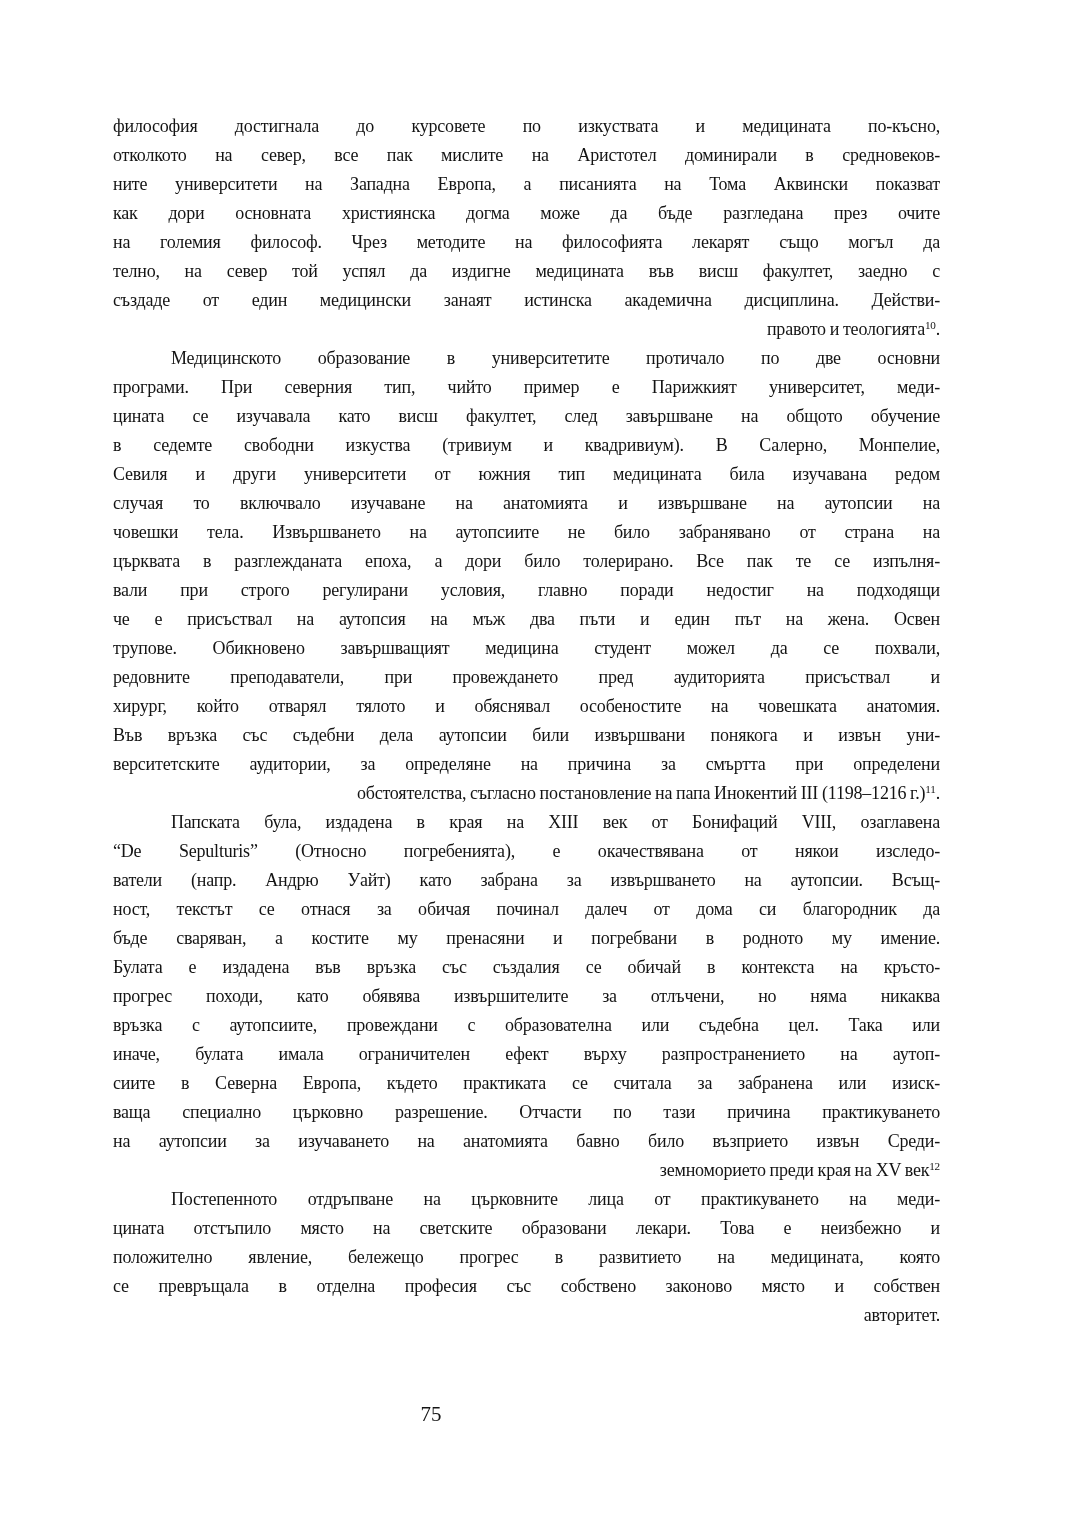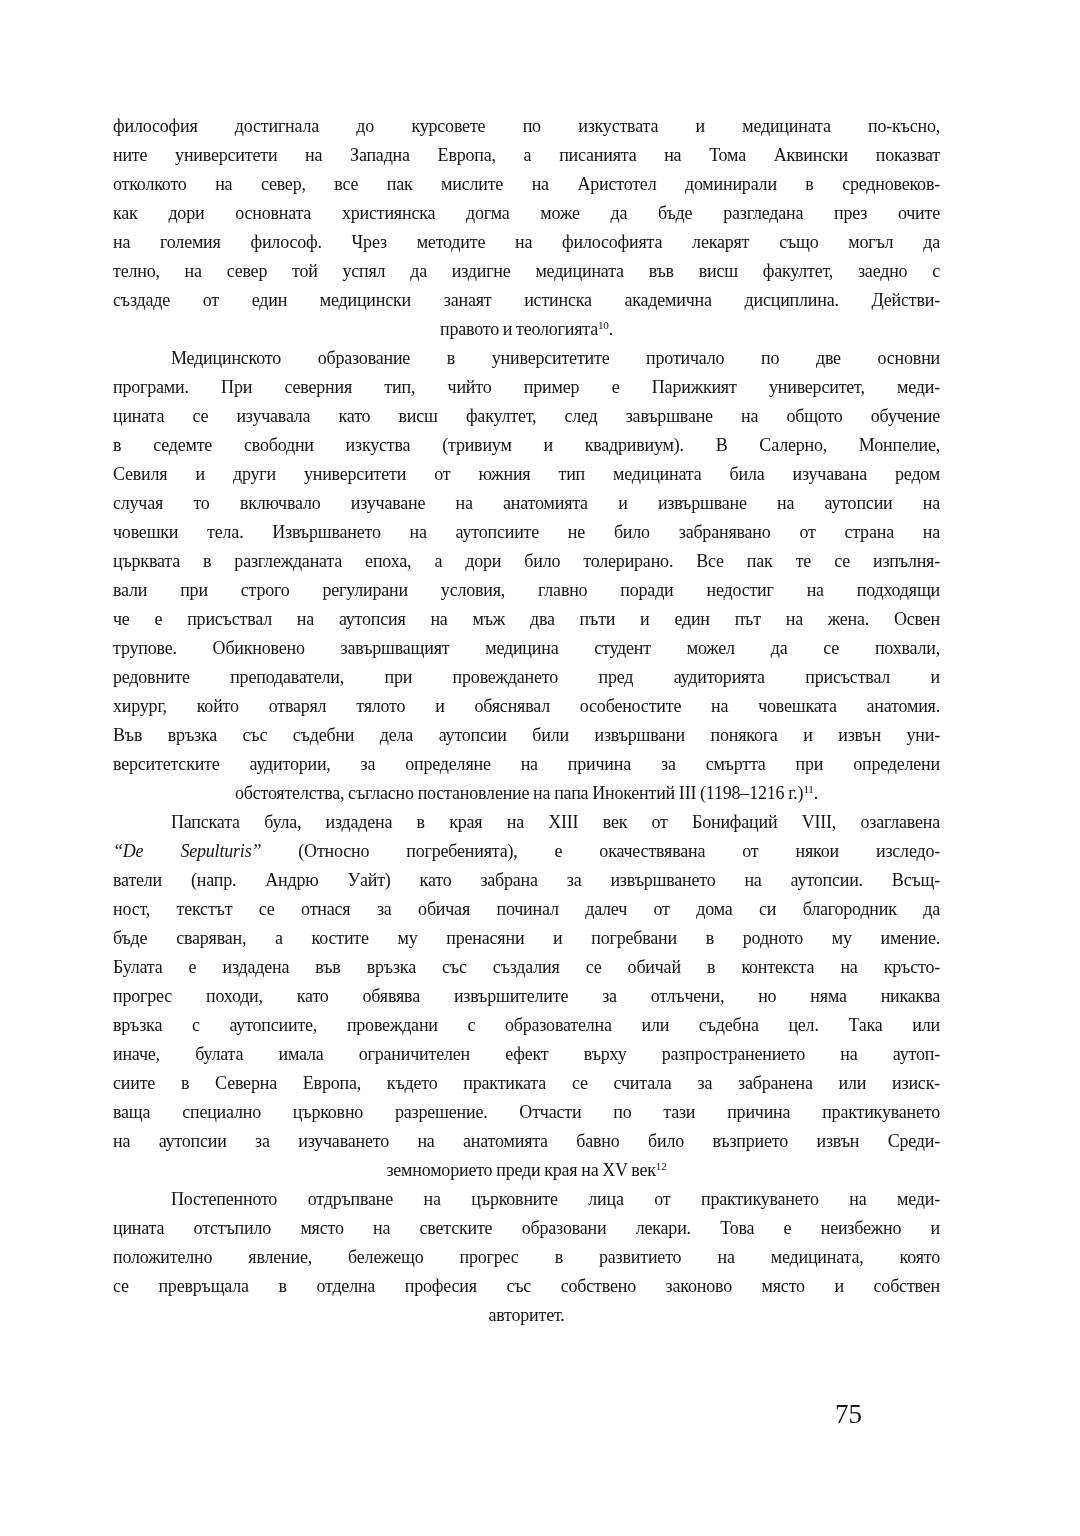--- a/index.html
+++ b/index.html
@@ -32,50 +32,50 @@
     text-align: justify;
     overflow: hidden;
   }
   .line::after {
     content: "";
     display: inline-block;
     width: 100%;
     height: 0;
   }
   .line.first { text-indent: 58px; }
-  .line.last { text-align: center; }
+  .line.last { text-align: right; }
   .line.last::after { content: none; }
   .line sup {
     font-size: 0.62em;
     line-height: 0;
     vertical-align: baseline;
     position: relative;
     top: -0.5em;
   }
-  .italic { font-style: italic; }
+  .italic { }
   .page-number {
     position: absolute;
     top: 1400px;
     left: 0;
     width: 862px;
-    text-align: right;
-    font-size: 27px;
+    text-align: center;
+    font-size: 21px;
     line-height: 29px;
     letter-spacing: 0;
   }
 </style>
 </head>
 <body>
 
 <div class="page">
   <main class="page-text">
       <div class="para">
         <div class="line"><span>философия достигнала до курсовете по изкуствата и медицината по-късно,</span></div>
+        <div class="line"><span>отколкото на север, все пак мислите на Аристотел доминирали в средновеков-</span></div>
         <div class="line"><span>ните университети на Западна Европа, а писанията на Тома Аквински показват</span></div>
-        <div class="line"><span>отколкото на север, все пак мислите на Аристотел доминирали в средновеков-</span></div>
         <div class="line"><span>как дори основната християнска догма може да бъде разгледана през очите</span></div>
         <div class="line"><span>на големия философ. Чрез методите на философията лекарят също могъл да</span></div>
         <div class="line"><span>телно, на север той успял да издигне медицината във висш факултет, заедно с</span></div>
         <div class="line"><span>създаде от един медицински занаят истинска академична дисциплина. Действи-</span></div>
         <div class="line last"><span>правото и теологията</span><sup>10</sup><span>.</span></div>
       </div>
       <div class="para">
         <div class="line first"><span>Медицинското образование в университетите протичало по две основни</span></div>
         <div class="line"><span>програми. При северния тип, чийто пример е Парижкият университет, меди-</span></div>
         <div class="line"><span>цината се изучавала като висш факултет, след завършване на общото обучение</span></div>

